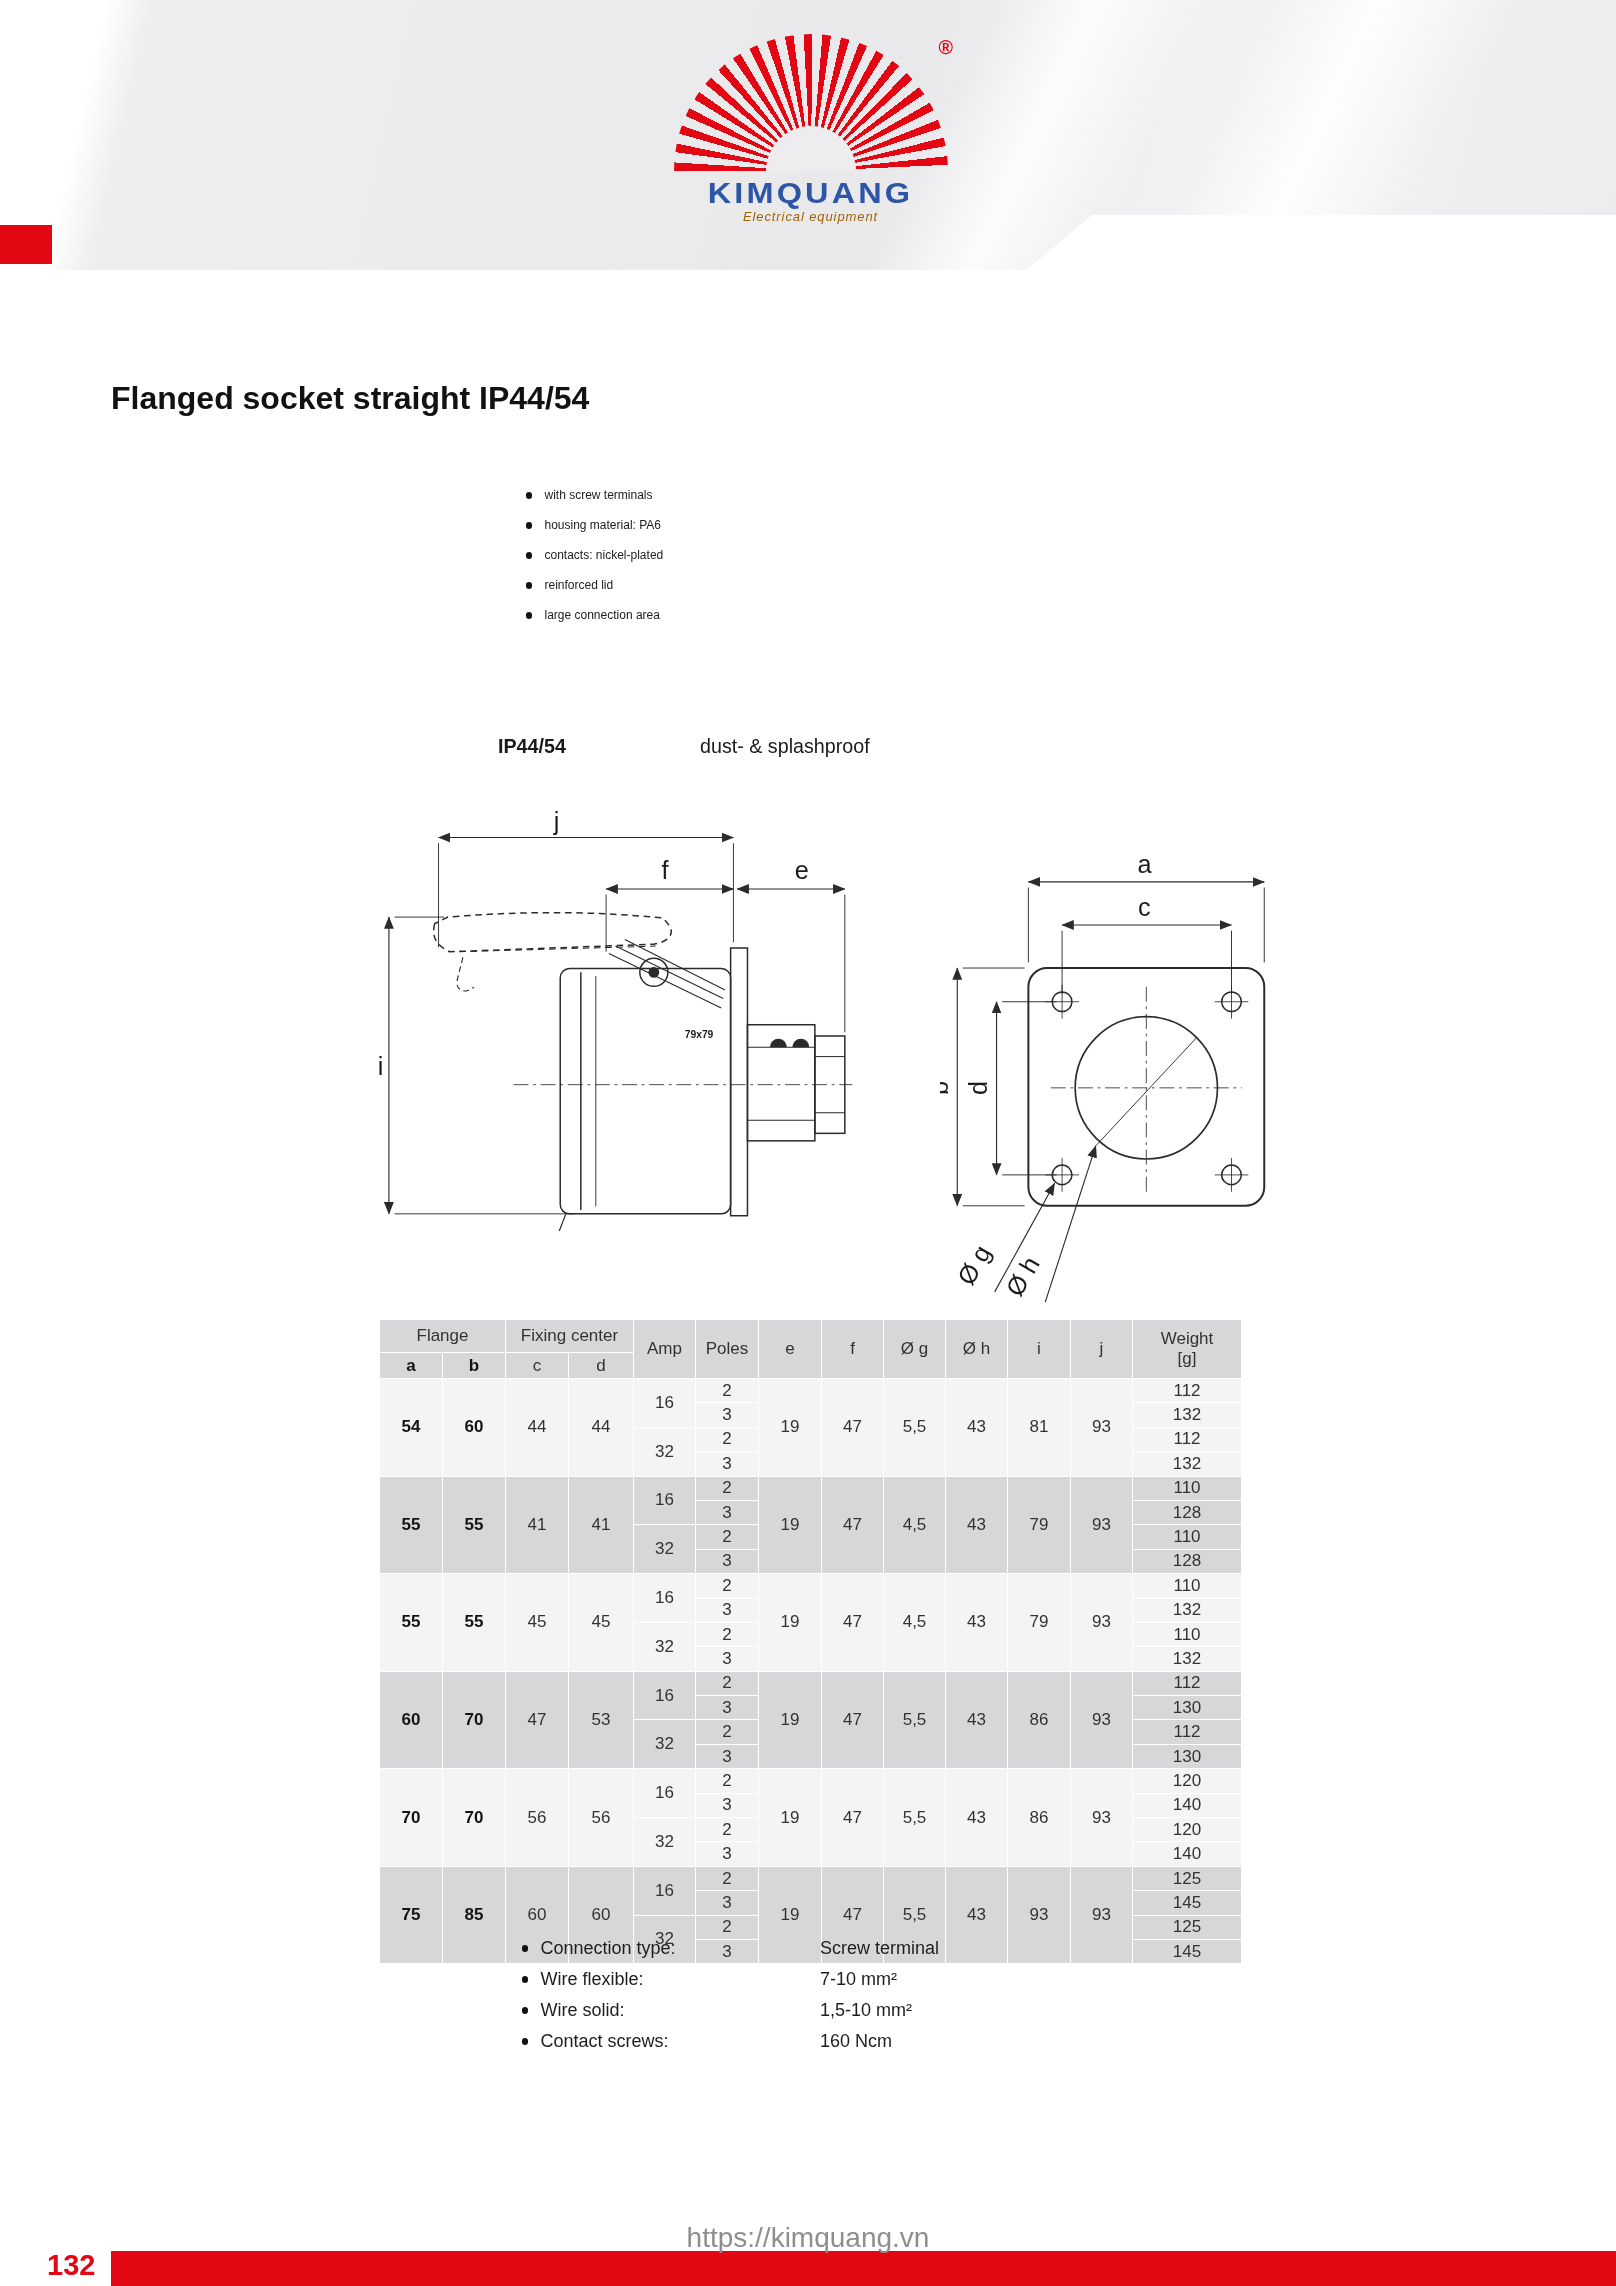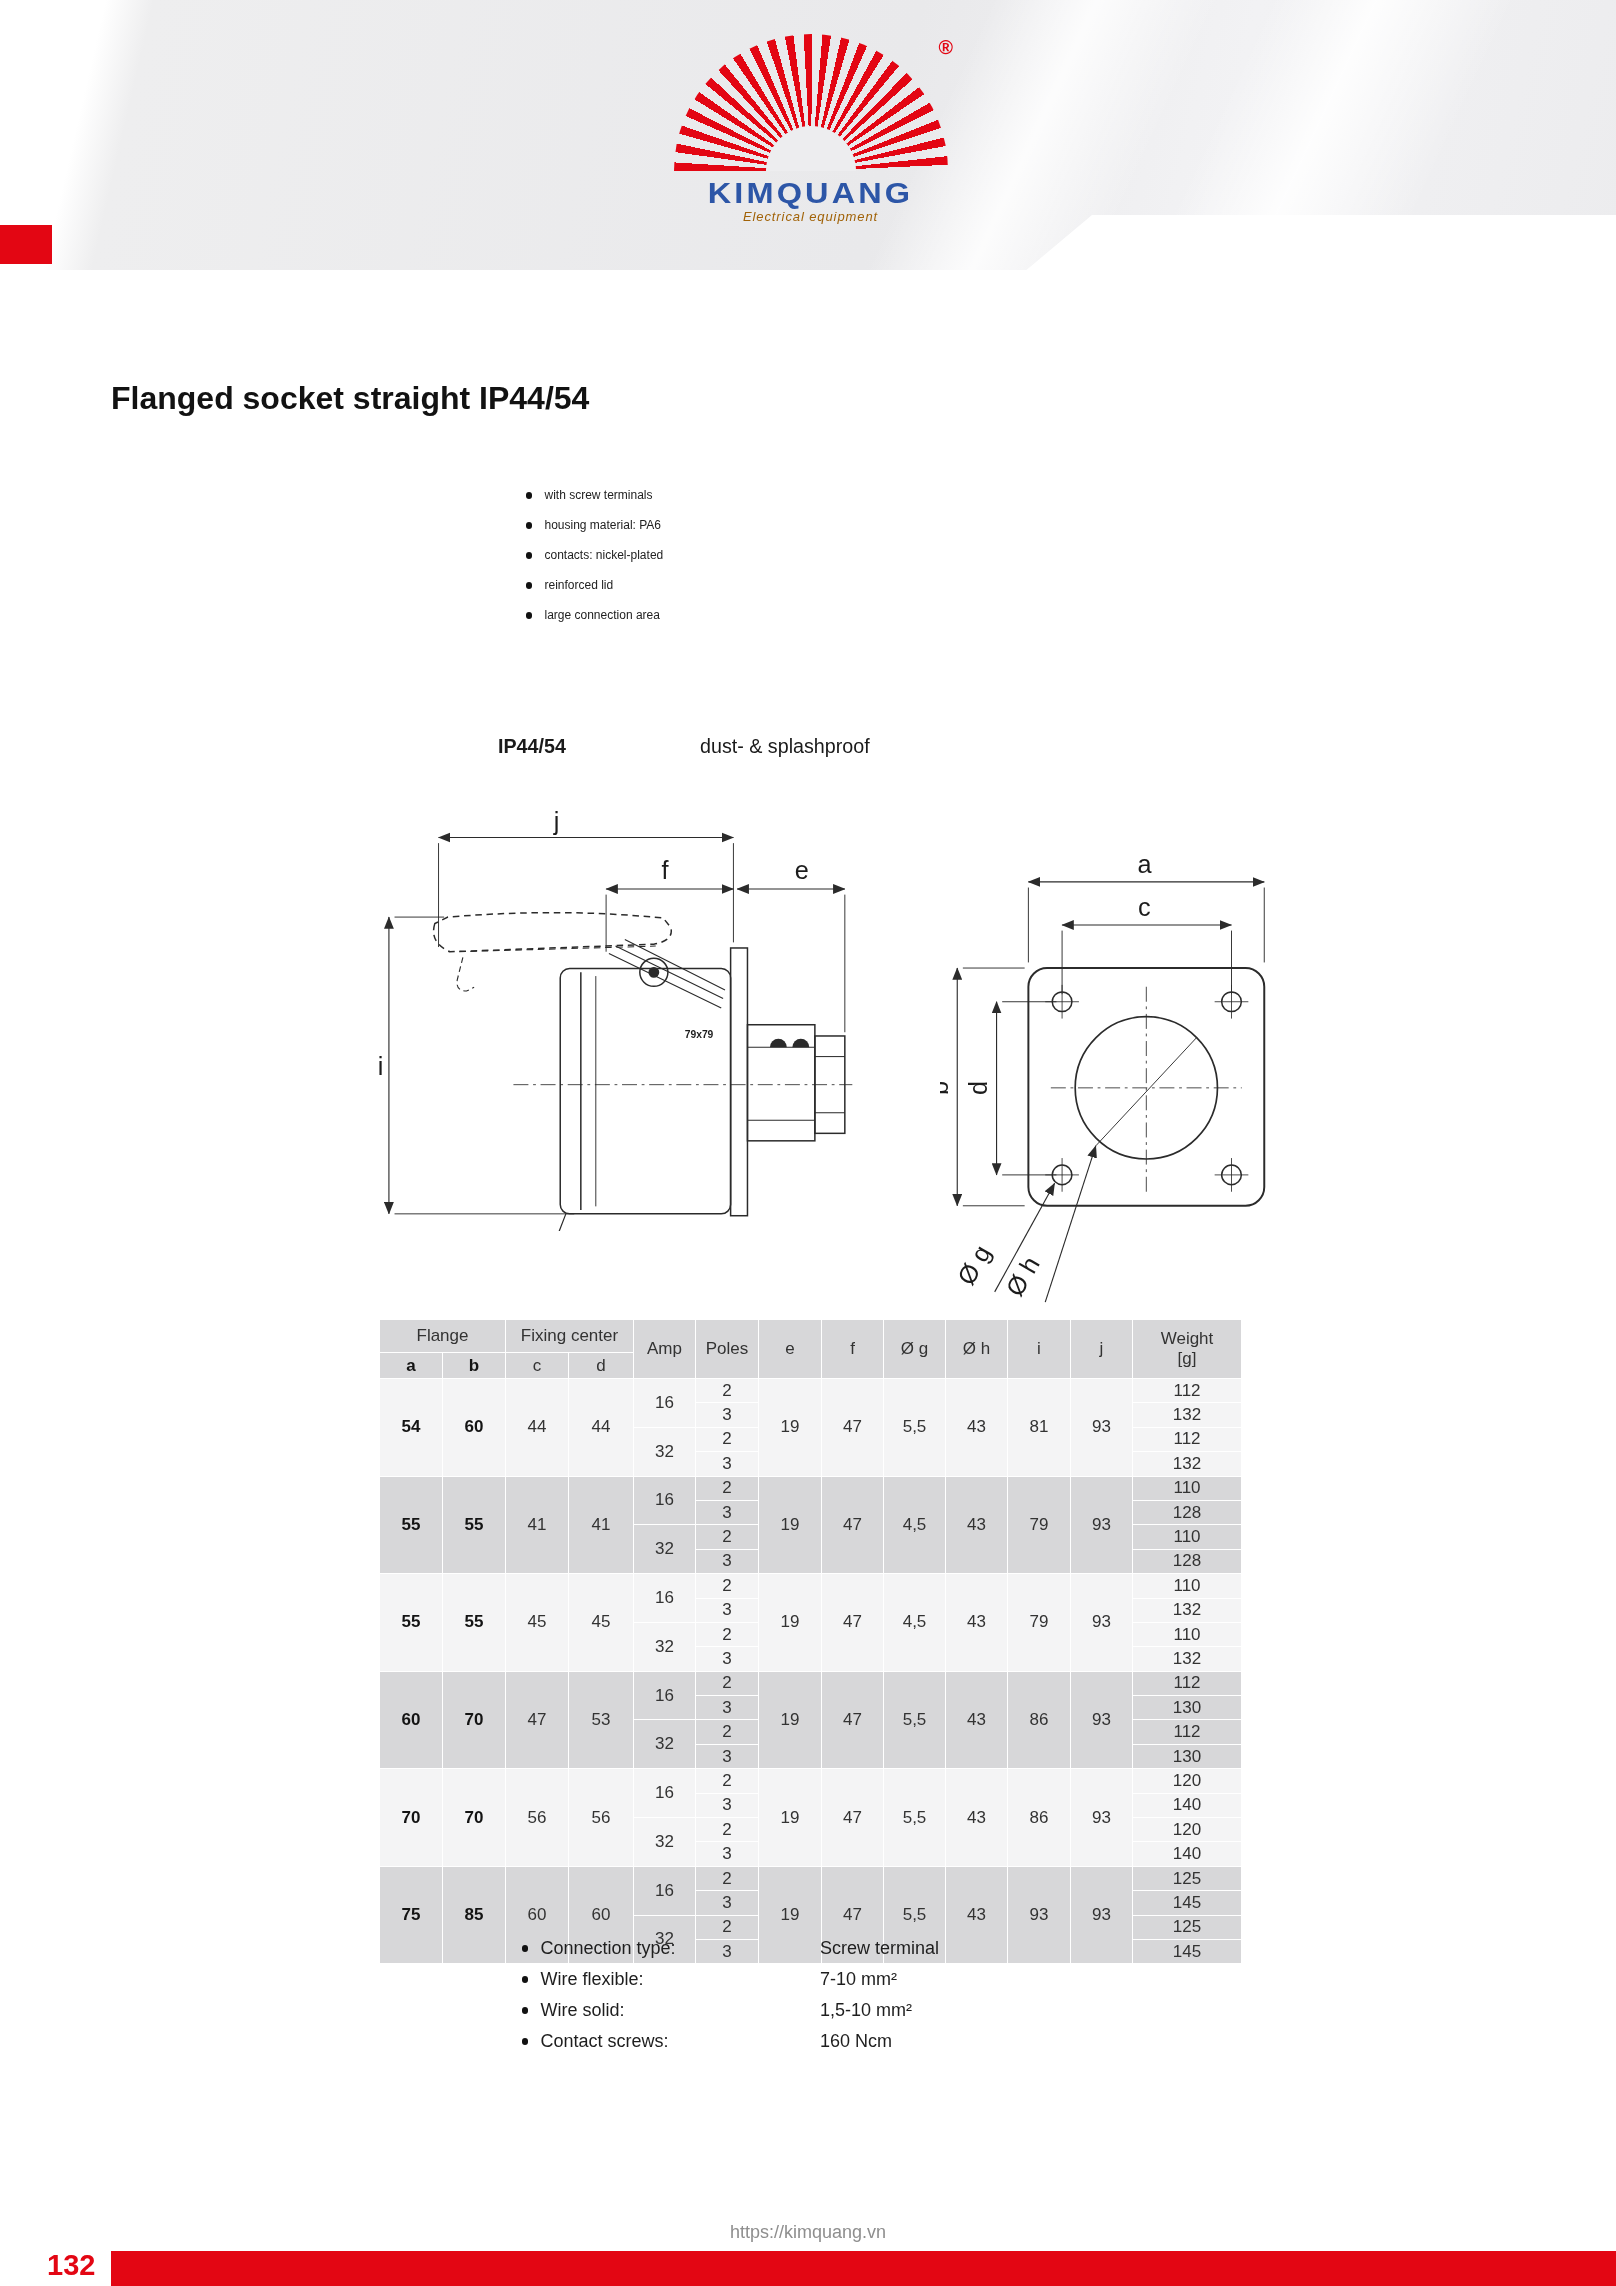--- a/index.html
+++ b/index.html
@@ -59,21 +59,21 @@
   table.spec .strong{font-weight:bold;color:#141414;}
 
   
   .specs{position:absolute;left:518px;top:1933px;width:618px;}
   .spec-row{display:flex;font-size:18px;line-height:31px;color:#1e1e1e;}
   .spec-label{position:relative;box-sizing:border-box;width:302px;padding-left:22.5px;}
   .spec-label::before{content:"";position:absolute;left:3.7px;top:12px;width:6.6px;height:6.6px;border-radius:50%;background:#111;}
 
   
   .footer-url{position:absolute;left:0;top:2222px;width:1616px;text-align:center;
-     font-size:18px;color:#8e8e8e;z-index:3;}
+     font-size:28px;color:#8e8e8e;z-index:3;}
   .footer-bar{position:absolute;left:111px;top:2251px;width:1506px;height:35px;background:#e30613;z-index:2;}
   .page-number{position:absolute;left:47px;top:2249px;font-size:29px;font-weight:bold;color:#e30613;z-index:3;}
 </style>
 </head>
 <body>
 
 <div class="page">
 
   <div class="top-shade"></div>
   <div class="band-cut"></div>

